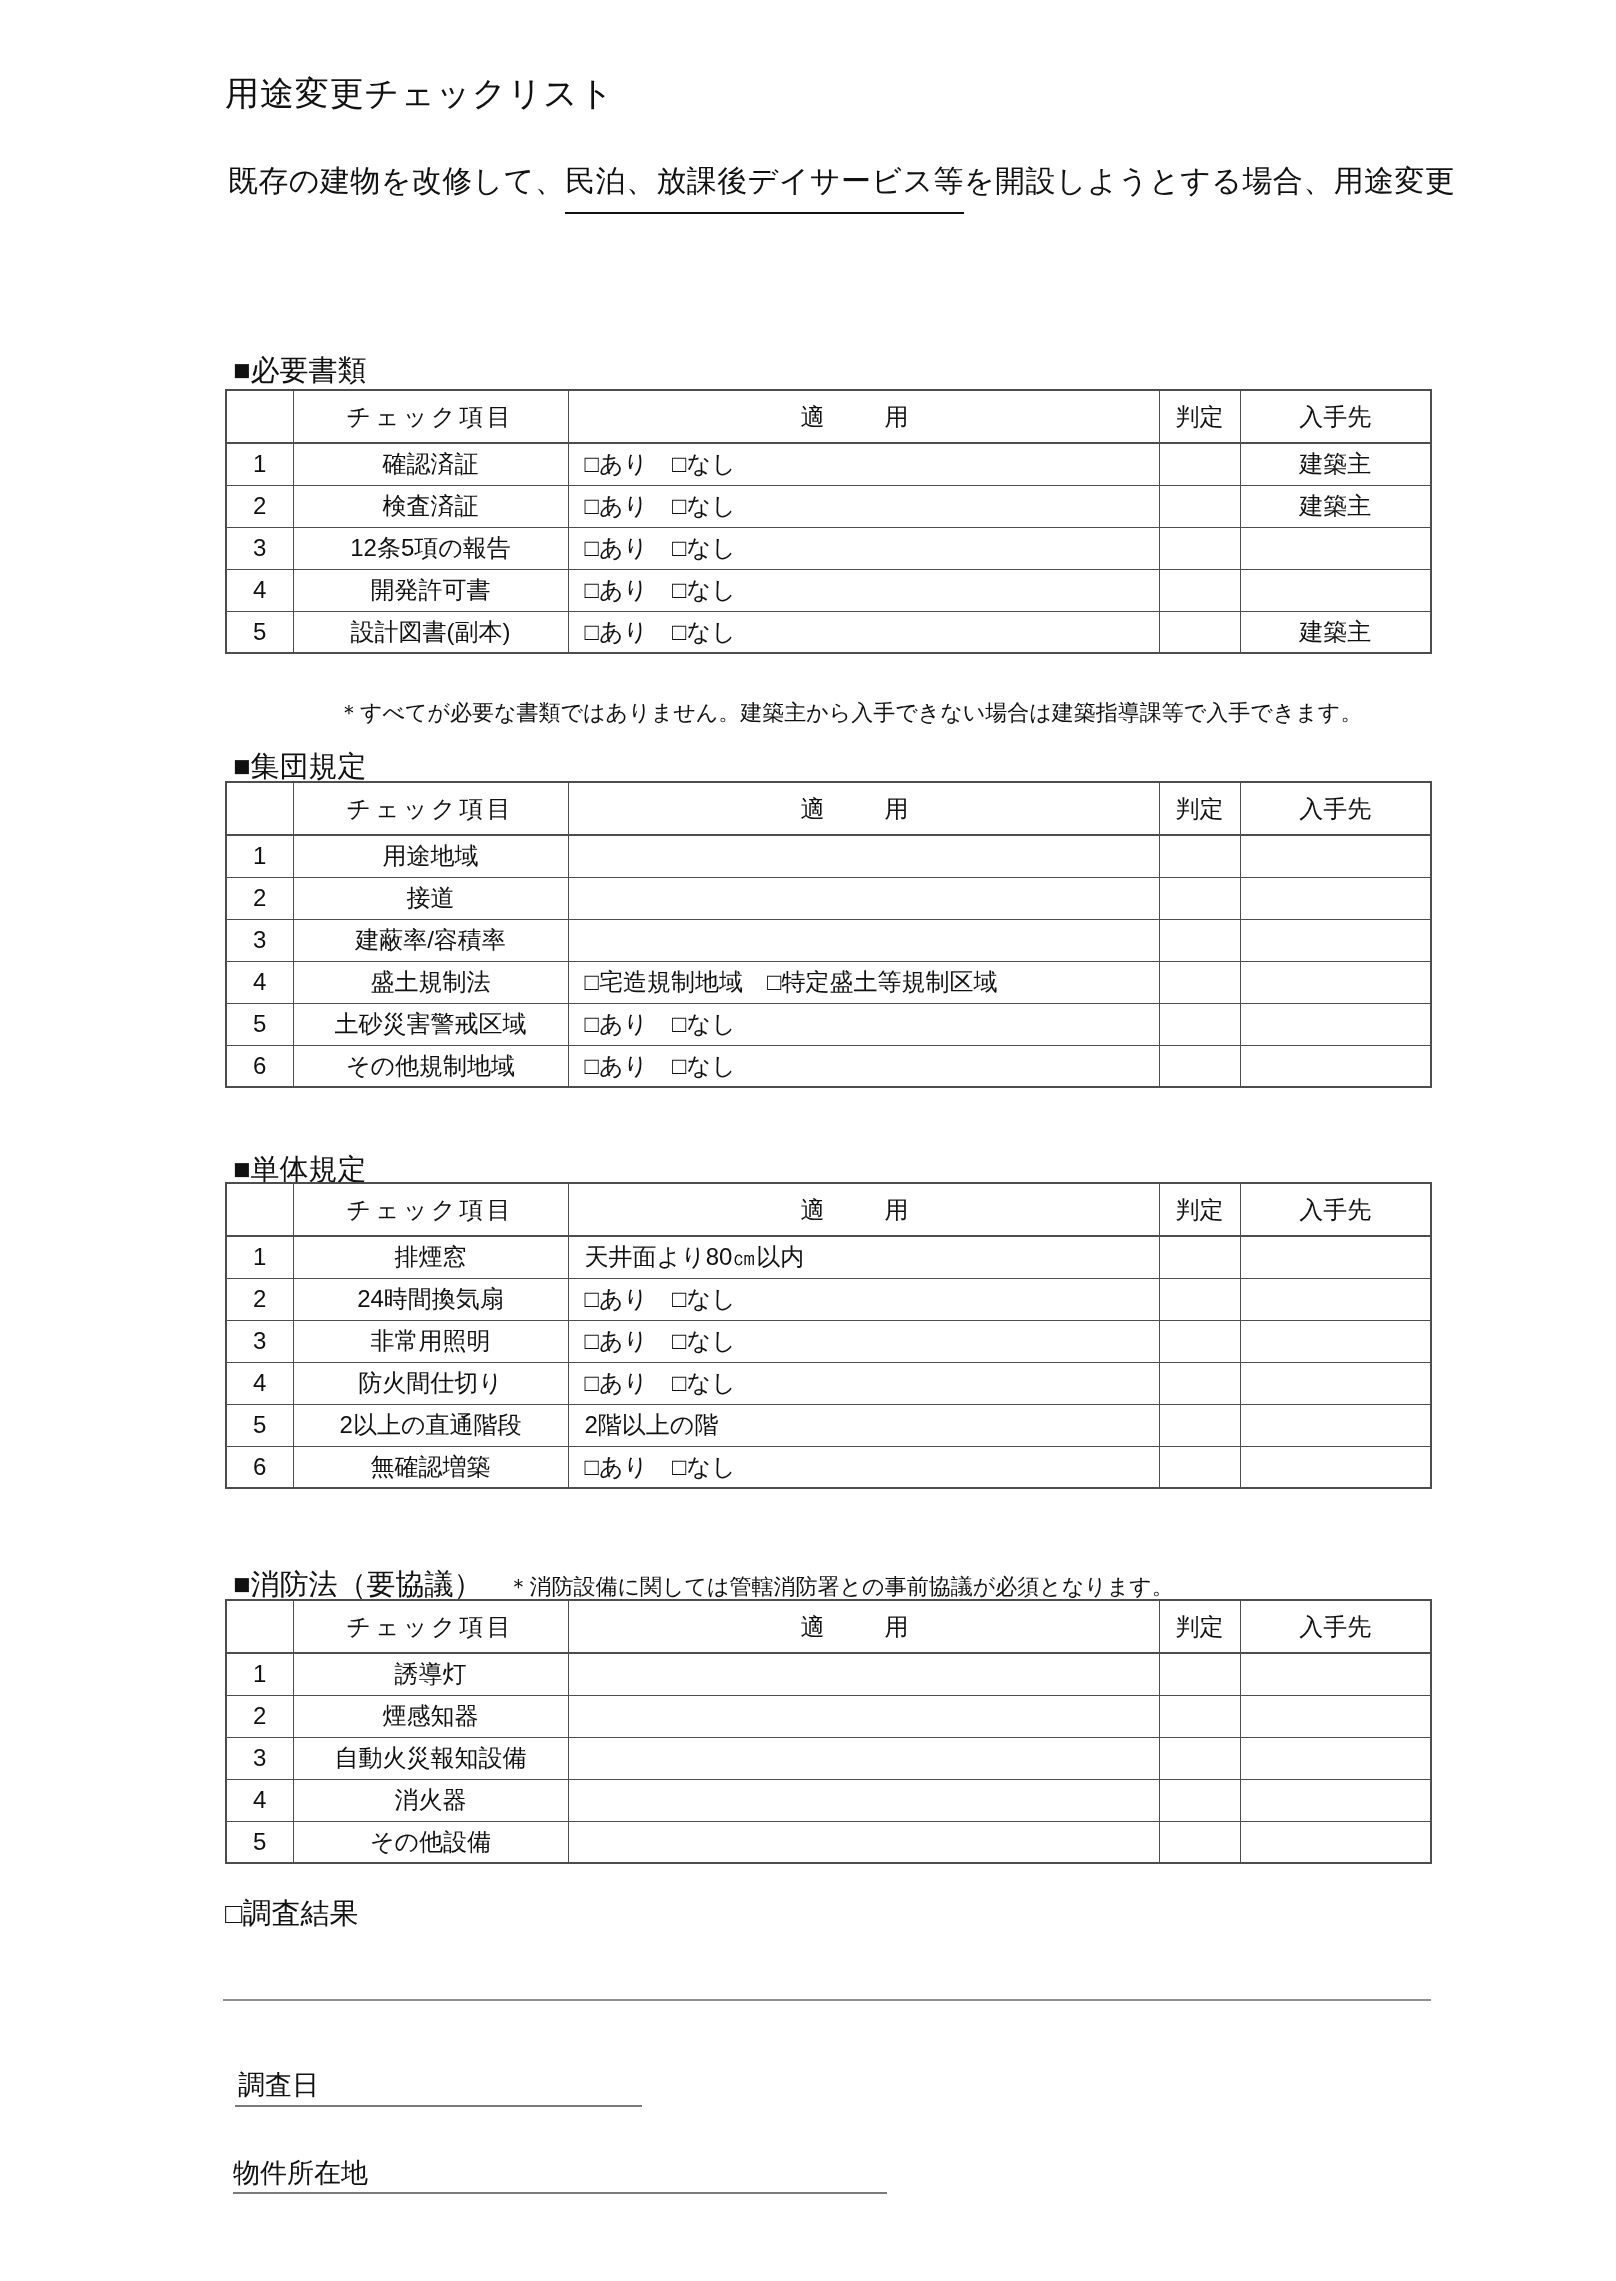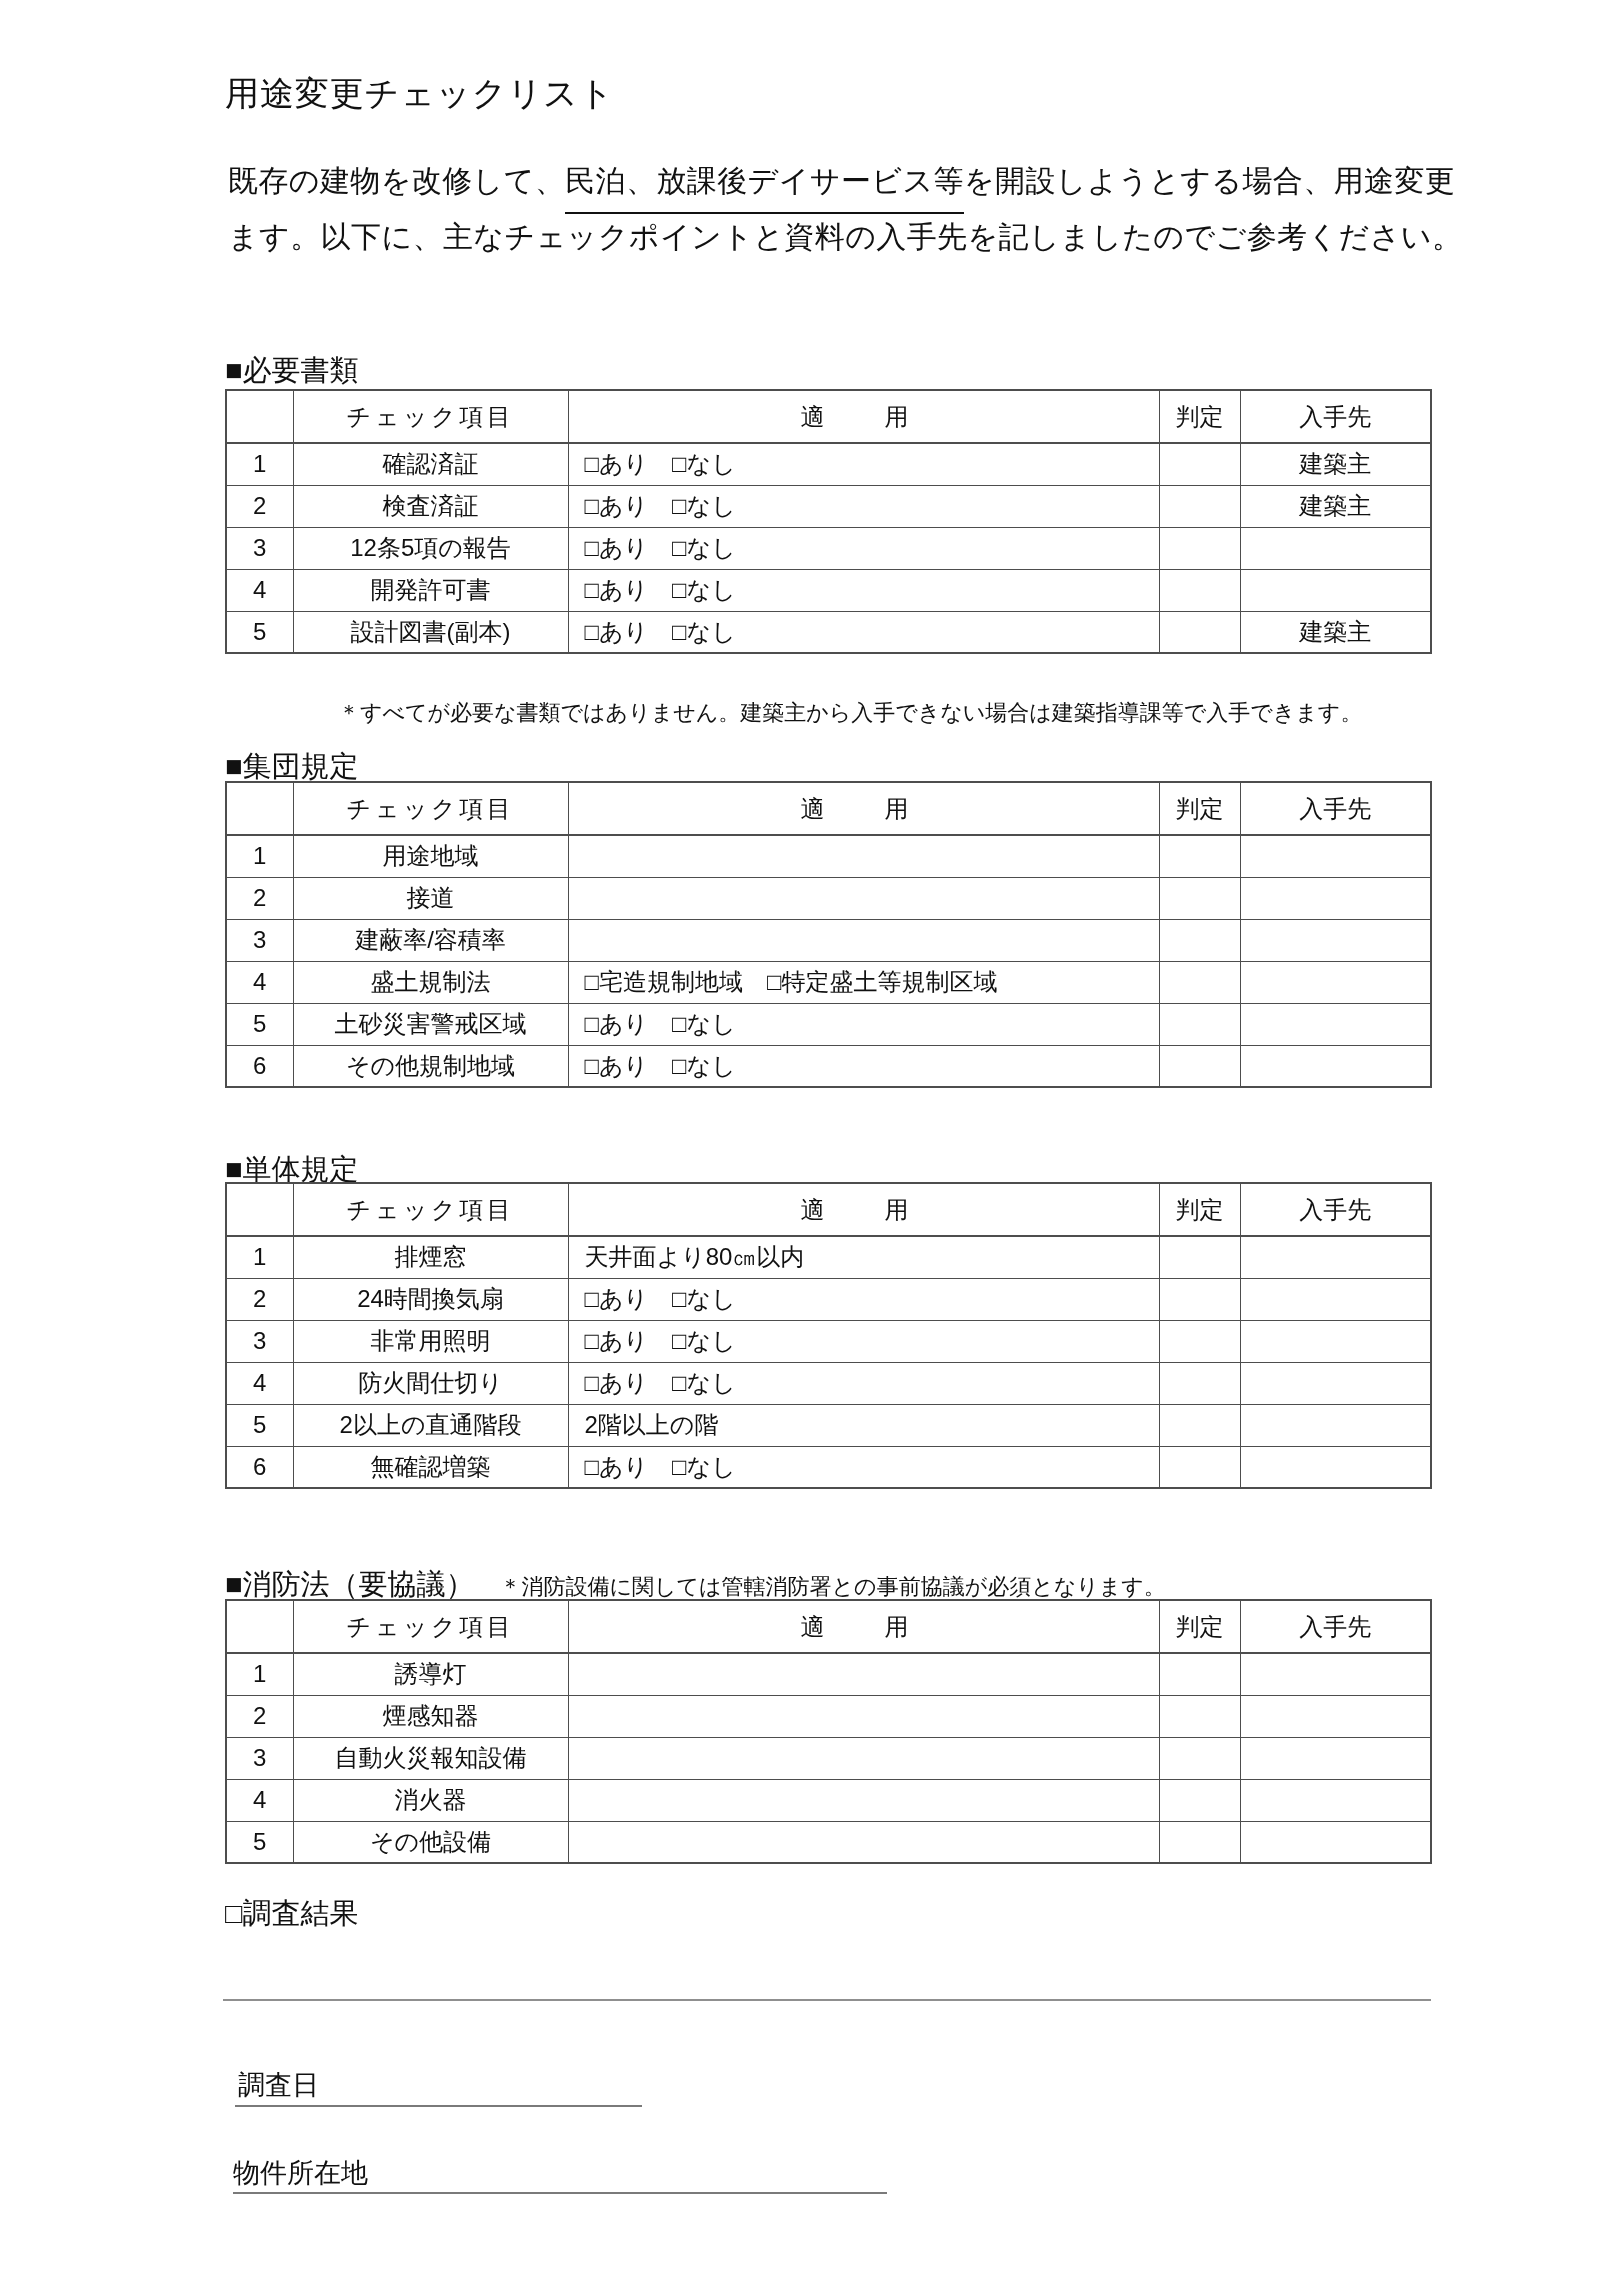--- a/index.html
+++ b/index.html
@@ -19,21 +19,21 @@
   }
   
   .intro{
     position:absolute; left:228px; top:153px; width:1248px;
     font-size:30px; line-height:56px; letter-spacing:0.4px;
   }
   .intro .line{white-space:nowrap;}
   .intro .u{border-bottom:2.7px solid #111111; padding-bottom:15px;}
   
   .sec-heading{
-    position:absolute; left:225px;
+    position:absolute; left:233px;
     font-size:29px; white-space:nowrap;
   }
   .sec-heading .inline-note{font-size:22px; margin-left:25px;text-align:center;}
   
   table.check-table{
     position:absolute; left:225px; width:1205px;
     border-collapse:collapse; table-layout:fixed;
     font-size:24px;
   }
   table.check-table th, table.check-table td{
@@ -71,21 +71,20 @@
 </style>
 </head>
 <body>
 
 <div class="page">
 
   <div class="doc-title">用途変更チェックリスト</div>
 
   <div class="intro">
     <div class="line"><span>既存の建物を改修して、</span><span class="u">民泊、放課後デイサービス等</span><span>を開設しようとする場合、用途変更</span></div>
-    <div class="line">ます。以下に、主なチェックポイントと資料の入手先を記しましたのでご参考ください。</div>
   </div>
 
   <div class="sec-heading" style="top:351px;">■必要書類</div>
   <table class="check-table" style="top:389px;">
     <colgroup>
       <col style="width:67px">
         <col style="width:275px">
         <col style="width:591px">
         <col style="width:81px">
         <col style="width:191px">

